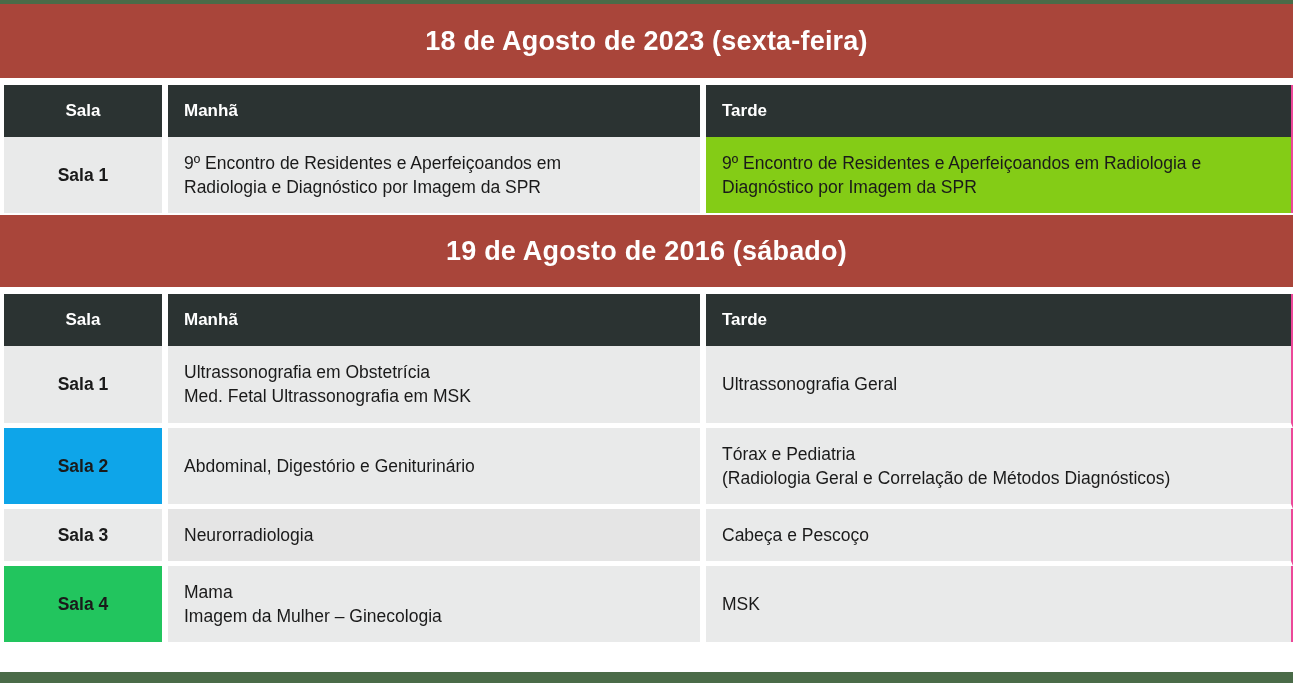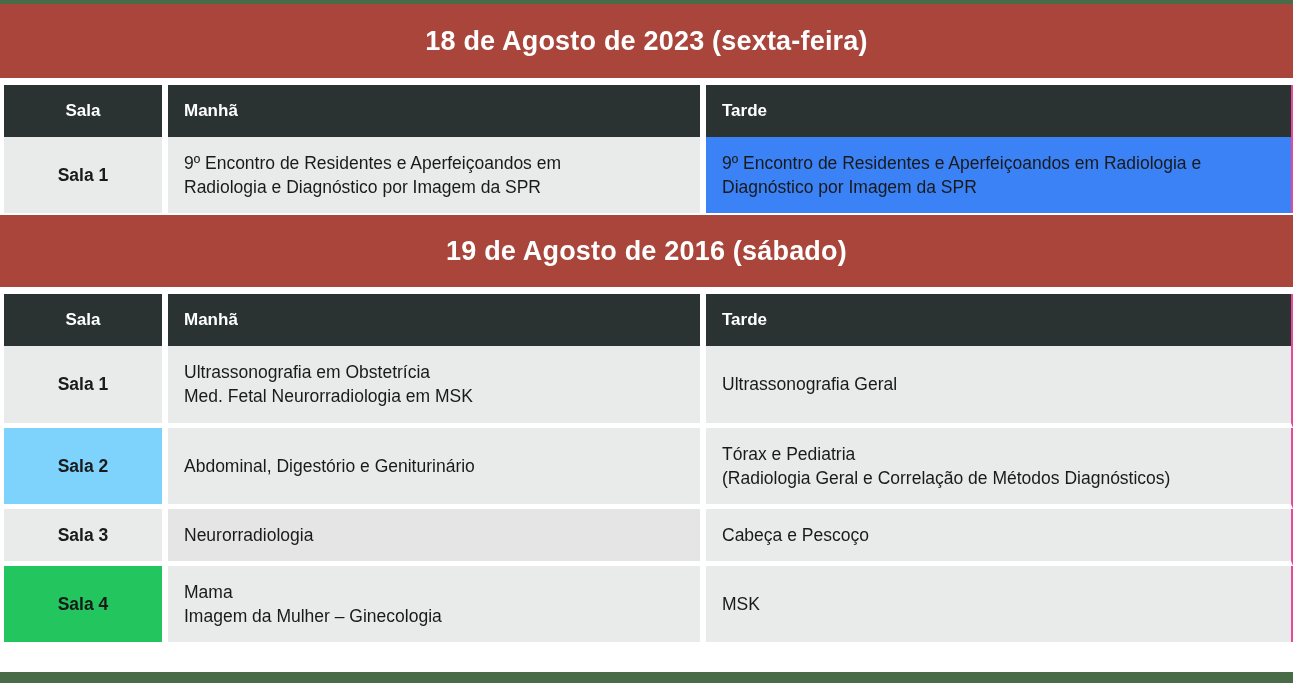--- a/index.html
+++ b/index.html
@@ -157,21 +157,21 @@
             <th class="h-slot" style="background: rgb(43, 51, 50);">Tarde</th>
           </tr>
         </thead>
         <tbody>
           <tr>
             <td class="cell-sala" style="background: rgb(233, 234, 234);">Sala 1</td>
             <td class="cell-slot" style="background: rgb(233, 234, 234);">
               <span class="line">9º Encontro de Residentes e Aperfeiçoandos em</span>
               <span class="line">Radiologia e Diagnóstico por Imagem da SPR</span>
             </td>
-            <td class="cell-slot" style="background: #3b82f6;">
+            <td class="cell-slot" style="background: #84cc16;">
               <span class="line">9º Encontro de Residentes e Aperfeiçoandos em Radiologia e</span>
               <span class="line">Diagnóstico por Imagem da SPR</span>
             </td>
           </tr>
         </tbody>
       </table>
     </div>
 
     <div class="day-block day2">
       <div class="day-banner d2" style="background: rgb(169, 69, 58);">19 de Agosto de 2016 (sábado)</div>
@@ -188,29 +188,29 @@
             <th class="h-slot" style="background: rgb(43, 51, 50);">Manhã</th>
             <th class="h-slot" style="background: rgb(43, 51, 50);">Tarde</th>
           </tr>
         </thead>
         <tbody>
 
           <tr>
             <td class="cell-sala" style="background: rgb(233, 234, 234);">Sala 1</td>
             <td class="cell-slot" style="background: rgb(233, 234, 234);">
               <span class="line">Ultrassonografia em Obstetrícia</span>
-              <span class="line">Med. Fetal Neurorradiologia em MSK</span>
+              <span class="line">Med. Fetal Ultrassonografia em MSK</span>
             </td>
             <td class="cell-slot" style="background: rgb(233, 234, 234);">
               <span class="line">Ultrassonografia Geral</span>
             </td>
           </tr>
 
           <tr>
-            <td class="cell-sala" style="background: #7dd3fc;">Sala 2</td>
+            <td class="cell-sala" style="background: #0ea5e9;">Sala 2</td>
             <td class="cell-slot" style="background: rgb(233, 234, 234);">
               <span class="line">Abdominal, Digestório e Geniturinário</span>
             </td>
             <td class="cell-slot" style="background: rgb(233, 234, 234);">
               <span class="line">Tórax e Pediatria</span>
               <span class="line">(Radiologia Geral e Correlação de Métodos Diagnósticos)</span>
             </td>
           </tr>
 
           <tr>

